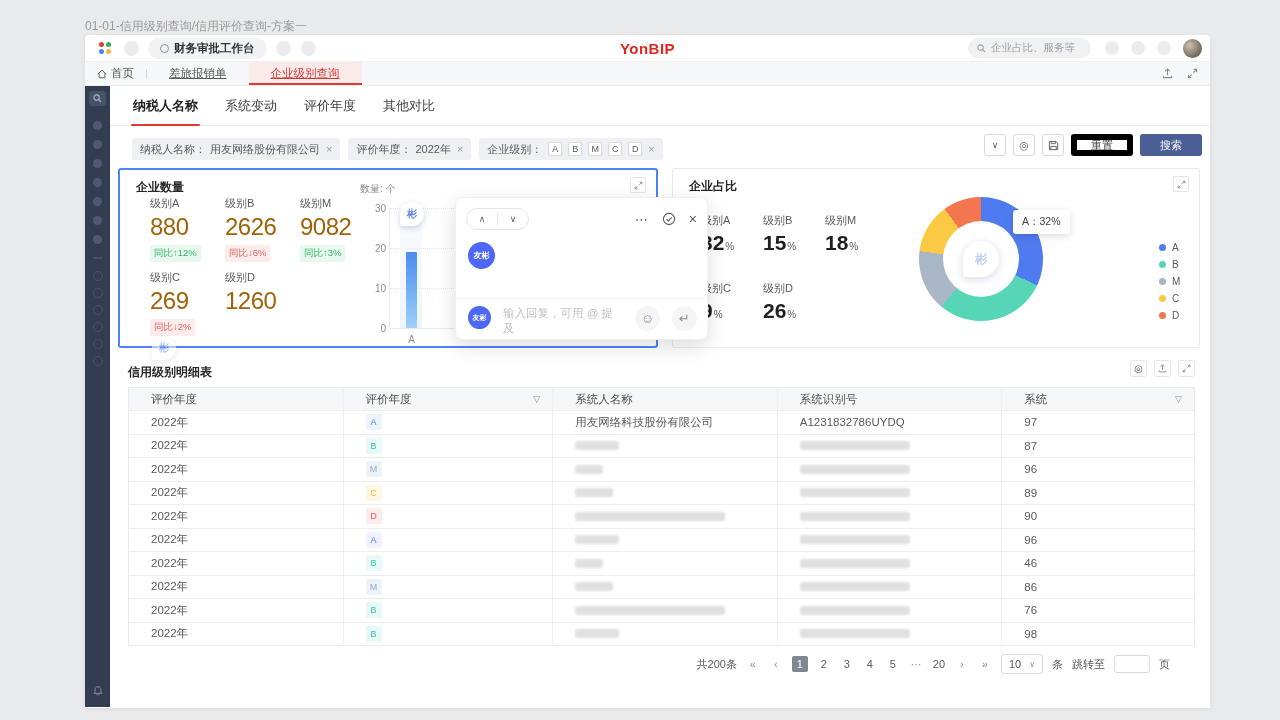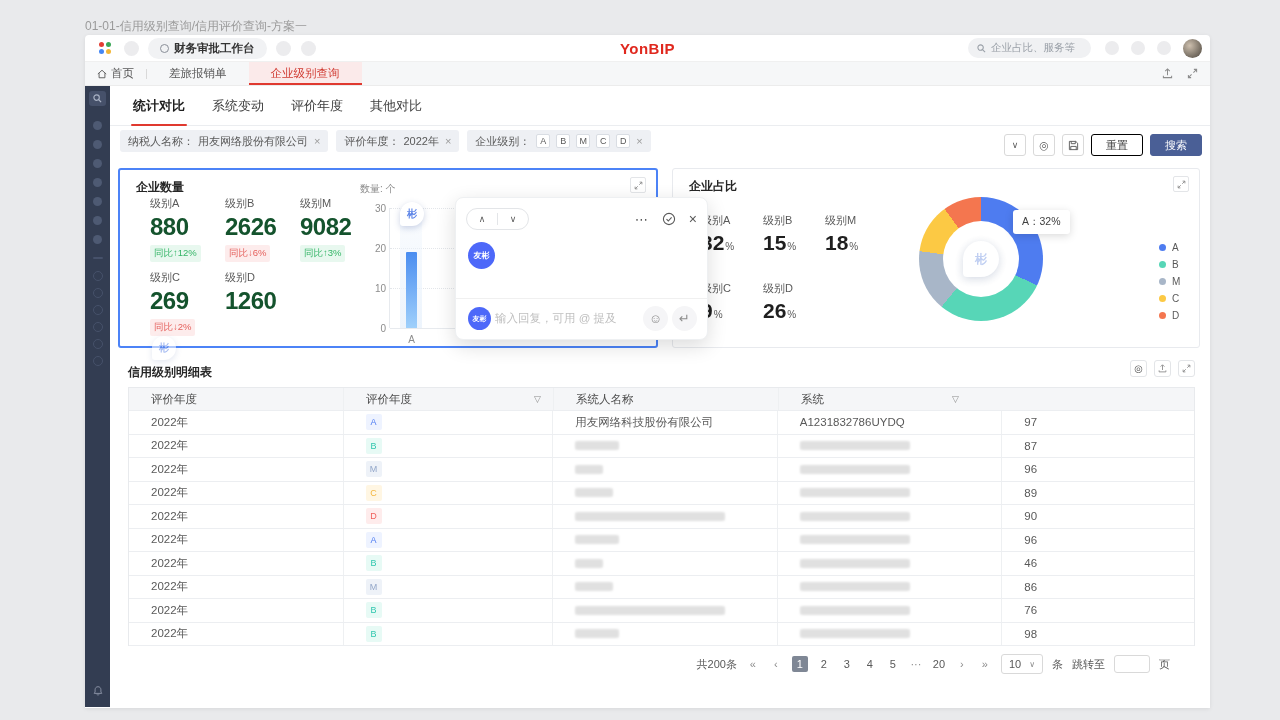--- a/index.html
+++ b/index.html
@@ -20,21 +20,21 @@
   .ws-pill .ring { width:9px; height:9px; border:1.5px solid #8a8f98; border-radius:50%; }
   .brand { position:absolute; left:50%; transform:translateX(-50%); font-size:15px; font-weight:800; color:#e0281e; letter-spacing:.5px; }
   .appbar-right { position:absolute; right:8px; display:flex; align-items:center; }
   .search-pill { display:flex; align-items:center; gap:5px; width:123px; height:20px; background:#f0f1f3; border-radius:10px; padding:0 9px; font-size:10.5px; color:#9aa0a8; margin-right:8px; }
   .avatar { width:19px; height:19px; border-radius:50%; margin-left:6px; background:radial-gradient(circle at 35% 35%, #cdbfae, #7d7468 60%, #4d443c); }
 
   
   .tabbar { height:24px; background:#f6f7f8; display:flex; align-items:stretch; font-size:11.5px; color:#595959; position:relative; border-bottom:1px solid #ececec; }
   .tabbar .home { display:flex; align-items:center; gap:4px; padding:0 12px; }
   .tabbar .vsep { width:1px; height:10px; background:#d9d9d9; align-self:center; }
-  .wtab { display:flex; align-items:center; padding:0 22px; cursor:pointer; position:relative; }
+  .wtab { display:flex; align-items:center; padding:0 22px; cursor:pointer; position:relative;text-decoration:underline; }
   .wtab.active { background:#fbeaea; color:#d03a31; }
   .wtab.active::after { content:""; position:absolute; left:0; right:0; bottom:0; height:2px; background:#e0392f; }
   .tabbar-icons { position:absolute; right:12px; top:0; bottom:0; display:flex; align-items:center; gap:14px; color:#8c8c8c; }
 
   
   .appbody { display:flex; height:621px; }
   .sidenav { width:25px; background:#333d52; display:flex; flex-direction:column; align-items:center; padding-top:5px; position:relative; }
   .side-search { width:17px; height:15px; border-radius:3px; background:#46516a; display:flex; align-items:center; justify-content:center; margin-bottom:10px; }
   .sdot { width:9px; height:9px; border-radius:50%; background:#4e5a73; margin:5px 0; }
   .sdash { width:10px; height:2px; background:#46516a; margin:8px 0; border-radius:1px; }
@@ -43,40 +43,40 @@
 
   .main { position:relative; flex:1; background:#fff; overflow:hidden; }
 
   
   .page-tabs { position:absolute; left:0; top:0; right:0; height:40px; border-bottom:1px solid #ebedf0; display:flex; align-items:center; gap:27px; padding-left:23px; font-size:13px; color:#404040; }
   .ptab { position:relative; cursor:pointer; padding:11px 0; }
   .ptab.active { font-weight:bold; color:#1f1f1f; }
   .ptab.active::after { content:""; position:absolute; left:-2px; right:-2px; bottom:0; height:2px; background:#e0392f; border-radius:1px; }
 
   
-  .filterbar { position:absolute; left:4px; top:44px; right:0; height:30px; display:flex; align-items:flex-start; padding-left:6px; gap:8px; }
+  .filterbar { position:absolute; left:16px; top:44px; right:0; height:30px; display:flex; align-items:flex-end; padding-left:6px; gap:8px; }
   .chip { display:flex; align-items:center; gap:4px; background:#eef0f4; border-radius:3px; height:22px; padding:0 8px; font-size:11px; color:#595959; }
   .chip .x { color:#9b9b9b; font-size:11px; margin-left:2px; cursor:pointer; }
   .chip .lvbox { width:14px; height:14px; background:#fff; border:1px solid #d9dde3; border-radius:2px; font-size:9px; color:#595959; display:flex; align-items:center; justify-content:center; margin-left:2px; }
   .filter-actions { position:absolute; right:8px; top:0; height:30px; display:flex; align-items:center; gap:7px; }
   .ibtn { width:22px; height:22px; border:1px solid #d9d9d9; border-radius:3px; background:#fff; display:flex; align-items:center; justify-content:center; color:#595959; font-size:11px; cursor:pointer; }
-  .btn { height:22px; border:1px solid #000000; border-radius:3px; background:#fff; font-size:11px; color:#404040; padding:0 14px; cursor:pointer; display:flex; align-items:center; }
+  .btn { height:22px; border:6px solid #000000; border-radius:3px; background:#fff; font-size:11px; color:#404040; padding:0 14px; cursor:pointer; display:flex; align-items:center; }
   .btn.primary { background:#4a5f96; border-color:#4a5f96; color:#fff; }
 
   
   .card { position:absolute; background:#fff; border:1px solid #e8eaee; border-radius:3px; }
   .card-title { position:absolute; left:16px; top:9px; font-size:12px; font-weight:bold; color:#262626; }
   .card-expand { position:absolute; right:10px; top:7px; width:16px; height:16px; border:1px solid #e3e5e8; border-radius:2px; display:flex; align-items:center; justify-content:center; color:#8c8c8c; cursor:pointer; background:#fff; }
   .card1 { left:8px; top:82px; width:540px; height:180px; border:2px solid #4c83f7; }
   .card2 { left:562px; top:82px; width:528px; height:180px; }
 
   .stats1 { position:absolute; left:30px; top:26px; width:225px; }
   .stat-tile { position:absolute; width:75px; }
   .stat-label { font-size:11px; color:#595959; }
-  .stat-value { font-size:24px; color:#14532d; font-weight:700; letter-spacing:-.5px; margin-top:2px; }
+  .stat-value { font-size:24px; color:#a16207; font-weight:400; letter-spacing:-.5px; margin-top:2px; }
   .stat-delta { display:inline-block; margin-top:4px; font-size:9.5px; border-radius:2px; padding:2px 4px; }
   .stat-delta.up { background:#e8f8ef; color:#34b567; }
   .stat-delta.down { background:#fdecec; color:#e5605c; }
 
   
   .chart { position:absolute; left:236px; top:8px; width:300px; height:170px; font-size:10px; color:#8c8c8c; }
   .chart .axis-label { position:absolute; left:4px; top:4px; }
   .chart .tick { position:absolute; left:0; width:30px; text-align:right; transform:translateY(-50%); }
   .chart .grid { position:absolute; left:34px; width:256px; border-top:1px dotted #e3e6ea; }
   .chart .grid.base { border-top:1px solid #e7eaee; }
@@ -107,21 +107,21 @@
   .nav-pill { display:flex; align-items:center; height:22px; border:1px solid #e3e5e8; border-radius:12px; overflow:hidden; }
   .nav-pill b { width:30px; text-align:center; font-size:9px; color:#595959; font-weight:normal; cursor:pointer; }
   .nav-pill .div { width:1px; height:12px; background:#e3e5e8; }
   .popup-toolbar .right { margin-left:auto; display:flex; align-items:center; gap:13px; color:#595959; }
   .cavatar { border-radius:50%; background:#4d68f9; color:#fff; display:flex; align-items:center; justify-content:center; font-weight:bold; }
   .comment-row { position:absolute; left:12px; top:44px; display:flex; gap:9px; }
   .comment-name { font-size:11.5px; color:#262626; font-weight:bold; }
   .comment-time { font-size:10.5px; color:#8c8c8c; font-weight:normal; }
   .comment-text { font-size:11.5px; color:#404040; margin-top:8px; }
   .popup-sep { position:absolute; left:0; right:0; top:100px; border-top:1px solid #f0f0f0; }
-  .reply-row { position:absolute; left:12px; right:10px; top:108px; display:flex; align-items:center; gap:4px; }
+  .reply-row { position:absolute; left:12px; right:10px; top:108px; display:flex; align-items:flex-start; gap:12px; }
   .reply-ph { font-size:11.5px; color:#bfbfbf; flex:1; }
   .round-btn { width:25px; height:25px; border-radius:50%; background:#f5f5f7; display:flex; align-items:center; justify-content:center; color:#8c8c8c; font-size:13px; cursor:pointer; }
 
   
   .tbl-title { position:absolute; left:18px; top:278px; font-size:12px; font-weight:bold; color:#262626; }
   .tbl-icons { position:absolute; right:15px; top:274px; display:flex; gap:7px; }
   .table { position:absolute; left:18px; top:301px; width:1067px; border:1px solid #e8eaed; border-bottom:none; font-size:11.5px; color:#595959; }
   .trow { display:flex; border-bottom:1px solid #eceef1; height:23.5px; align-items:center; background:#fff; }
   .trow.head { background:#f5f6f8; height:23px; color:#4d4d4d; }
   .tcell { padding-left:22px; display:flex; align-items:center; height:100%; border-right:1px solid #eef0f2; position:relative; }
@@ -228,21 +228,21 @@
         <div class="side-bell">
           <svg width="12" height="12" viewBox="0 0 14 14">
               <path d="M7 2 C4.8 2 3.6 3.6 3.6 5.6 V8.2 L2.6 9.8 H11.4 L10.4 8.2 V5.6 C10.4 3.6 9.2 2 7 2 Z M5.8 11 A1.3 1.3 0 0 0 8.2 11" fill="none" stroke="#8b93a6" stroke-width="1.1"></path>
             </svg>
         </div>
       </div>
 
       <div class="main">
 
         <div class="page-tabs" id="ptabs">
-            <div class="ptab active">统计对比</div>
+            <div class="ptab active">纳税人名称</div>
             <div class="ptab">系统变动</div>
             <div class="ptab">评价年度</div>
             <div class="ptab">其他对比</div>
           </div>
 
         <div class="filterbar">
           <div id="chips" style="display:flex;gap:8px;">
               <div class="chip">
                 <div>纳税人名称：</div>
                 <div>用友网络股份有限公司</div>
@@ -440,20 +440,23 @@
             <div class="trow head">
               <div class="tcell" style="width: 215px;">
                 <div>评价年度</div>
               </div>
               <div class="tcell" style="width: 210px;">
                 <div>评价年度</div>
                 <div class="funnel">▽</div>
               </div>
               <div class="tcell" style="width: 225px;">
                 <div>系统人名称</div>
+              </div>
+              <div class="tcell" style="width: 225px;">
+                <div>系统识别号</div>
               </div>
               <div class="tcell" style="width: 192px; align-items: center;">
                 <div>系统</div>
                 <div class="funnel">▽</div>
               </div>
             </div>
             <div class="trow">
               <div class="tcell" style="width: 215px;">
                 <div>2022年</div>
               </div>

